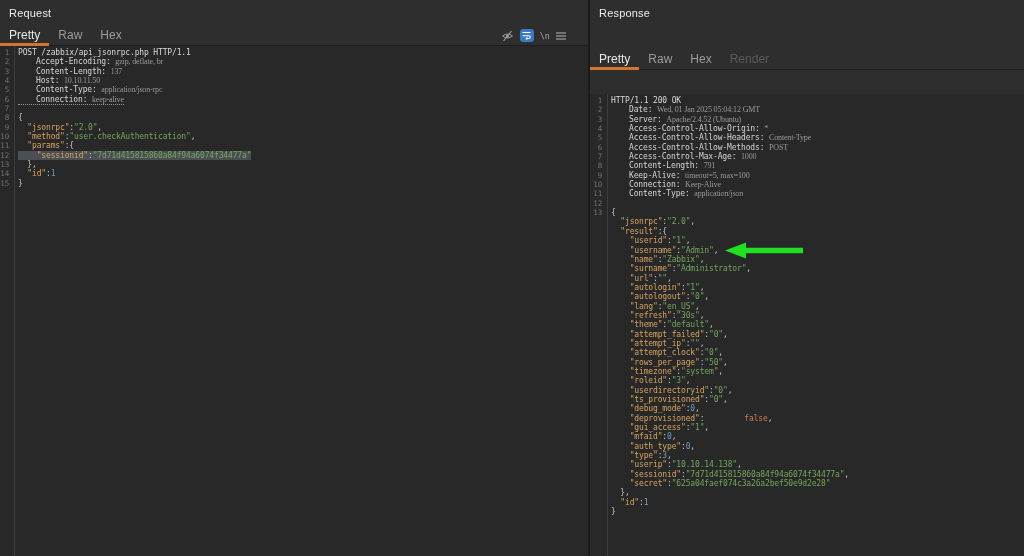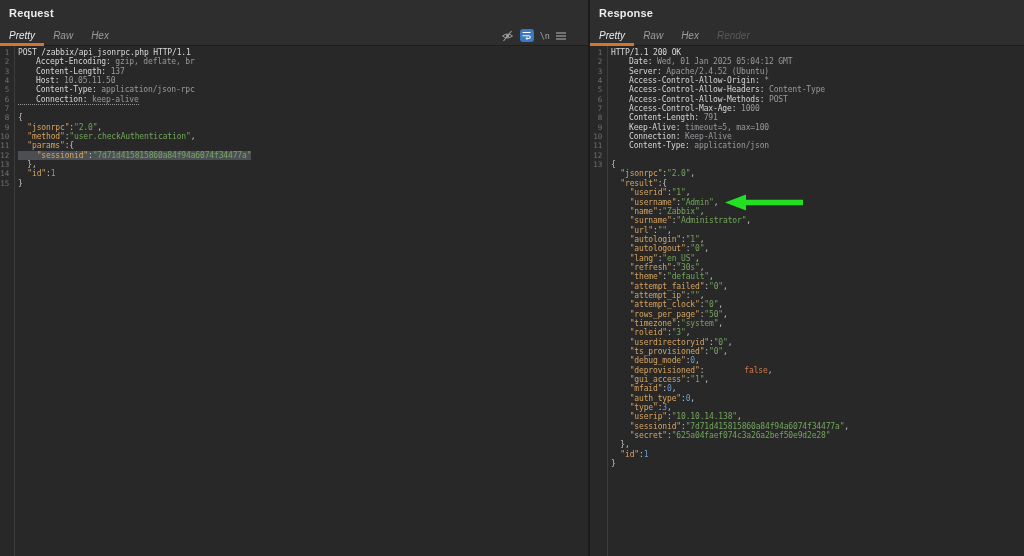--- a/index.html
+++ b/index.html
@@ -4,29 +4,29 @@
 <style>
   * { box-sizing: border-box; }
   html,body { margin:0; padding:0; background:#262626; }
   body { width:1024px; height:556px; overflow:hidden;
          font-family:"Liberation Sans", sans-serif; }
 
   .wrap { display:flex; width:1024px; height:556px; }
   .panel { display:flex; flex-direction:column; background:#2e2e2e; overflow:hidden; }
   .panel-left  { width:588px; }
   .divider { width:2px; background:#1b1b1b; }
-  .panel-right { flex:1; }
+  .panel-right { flex:1;gap:24px; }
 
   .panel-title { height:26px; display:flex; align-items:center; padding-left:9px;
-                 font-size:11px; font-weight:bold; color:#ececec; letter-spacing:0.2px;text-align:center; }
+                 font-size:11px; font-weight:normal; color:#ececec; letter-spacing:0.2px;text-align:center; }
 
   .tabbar { height:20px; display:flex; align-items:stretch; position:relative;
             border-bottom:1px solid #1e1e1e; }
-  .tab { padding:0 9px; font-size:10px; line-height:19px; color:#9c9c9c;
-         position:relative; cursor:default;font-style:italic; }
+  .tab { padding:0 9px; font-size:12px; line-height:19px; color:#9c9c9c;
+         position:relative; cursor:default; }
   .tab.active { color:#e8e8e8; }
   .tab.active::after { content:""; position:absolute; left:0; right:0; bottom:-1px;
                        height:3px; background:#d4742e; }
   .tab.disabled { color:#5a5a5a; }
 
   .toolbar { position:absolute; right:22px; top:0; height:19px; display:flex;
              align-items:center; gap:6px; }
   .tbicon { display:inline-flex; align-items:center; justify-content:center; }
   .wrapbtn { width:14px; height:13px; background:#3a78c2; border-radius:3px; }
   .nl-glyph { font-family:"DejaVu Sans Mono", monospace; font-size:8.5px; color:#a2a2a2; }
@@ -42,21 +42,21 @@
   .row { display:flex; height:9.35px; white-space:pre; }
   .ln { color:#707070; text-align:right; flex:none; font-size:7.5px; }
   .panel-left  .ln { width:11px; padding-right:2px; }
   .panel-right .ln { width:14px; padding-right:2px; }
   .panel-left  .code { padding-left:7px; }
   .panel-right .code { padding-left:7px; }
   .code { white-space:pre; flex:1; position:relative; }
 
   .tok-status { color:#d8d8d8; }
   .tok-hname  { color:#d4d5d7;margin-left:18px; }
-  .tok-hval   { color:#97999c; }
+  .tok-hval   { color:#97999c;font-family:Liberation Serif, serif; }
   .tok-punct  { color:#c4c5c7; }
   .tok-key    { color:#d6a35f; }
   .tok-str    { color:#73a65c; }
   .tok-num    { color:#6d9cc6; }
   .tok-bool   { color:#cc7a4e;padding-left:40px; }
 
   .sel   { background:#4b4f53; }
   .uline { border-bottom:1px dotted #98989c; }
 
   .arrow { position:absolute; margin-left:7px; margin-top:-4px; }
@@ -98,21 +98,21 @@
       <line x1="0" y1="7" x2="10" y2="7" stroke="#9a9a9a" stroke-width="1.3"></line>
             </svg>
           </span>
         </div>
     </div>
     <div class="editor" id="req-editor">
       <div class="gutter-border"></div>
     <div class="row"><span class="ln">1</span><span class="code"><span class="tok-status">POST /zabbix/api_jsonrpc.php HTTP/1.1</span></span></div>
         <div class="row"><span class="ln">2</span><span class="code"><span class="tok-hname">Accept-Encoding: </span><span class="tok-hval">gzip, deflate, br</span></span></div>
         <div class="row"><span class="ln">3</span><span class="code"><span class="tok-hname">Content-Length: </span><span class="tok-hval">137</span></span></div>
-        <div class="row"><span class="ln">4</span><span class="code"><span class="tok-hname">Host: </span><span class="tok-hval">10.05.11.50</span></span></div>
+        <div class="row"><span class="ln">4</span><span class="code"><span class="tok-hname">Host: </span><span class="tok-hval">10.10.11.50</span></span></div>
         <div class="row"><span class="ln">5</span><span class="code"><span class="tok-hname">Content-Type: </span><span class="tok-hval">application/json-rpc</span></span></div>
         <div class="row"><span class="ln">6</span><span class="code"><span class="uline"><span class="tok-hname">Connection: </span><span class="tok-hval">keep-alive</span></span></span></div>
         <div class="row"><span class="ln">7</span><span class="code"></span></div>
         <div class="row"><span class="ln">8</span><span class="code"><span class="tok-punct">{</span></span></div>
         <div class="row"><span class="ln">9</span><span class="code"><span class="tok-punct">  </span><span class="tok-key">"jsonrpc"</span><span class="tok-punct">:</span><span class="tok-str">"2.0"</span><span class="tok-punct">,</span></span></div>
         <div class="row"><span class="ln">10</span><span class="code"><span class="tok-punct">  </span><span class="tok-key">"method"</span><span class="tok-punct">:</span><span class="tok-str">"user.checkAuthentication"</span><span class="tok-punct">,</span></span></div>
         <div class="row"><span class="ln">11</span><span class="code"><span class="tok-punct">  </span><span class="tok-key">"params"</span><span class="tok-punct">:</span><span class="tok-punct">{</span></span></div>
         <div class="row"><span class="ln">12</span><span class="code"><span class="sel"><span class="tok-punct">    </span><span class="tok-key">"sessionid"</span><span class="tok-punct">:</span><span class="tok-str">"7d71d415815860a84f94a6074f34477a"</span></span></span></div>
         <div class="row"><span class="ln">13</span><span class="code"><span class="tok-punct">  },</span></span></div>
         <div class="row"><span class="ln">14</span><span class="code"><span class="tok-punct">  </span><span class="tok-key">"id"</span><span class="tok-punct">:</span><span class="tok-num">1</span></span></div>

